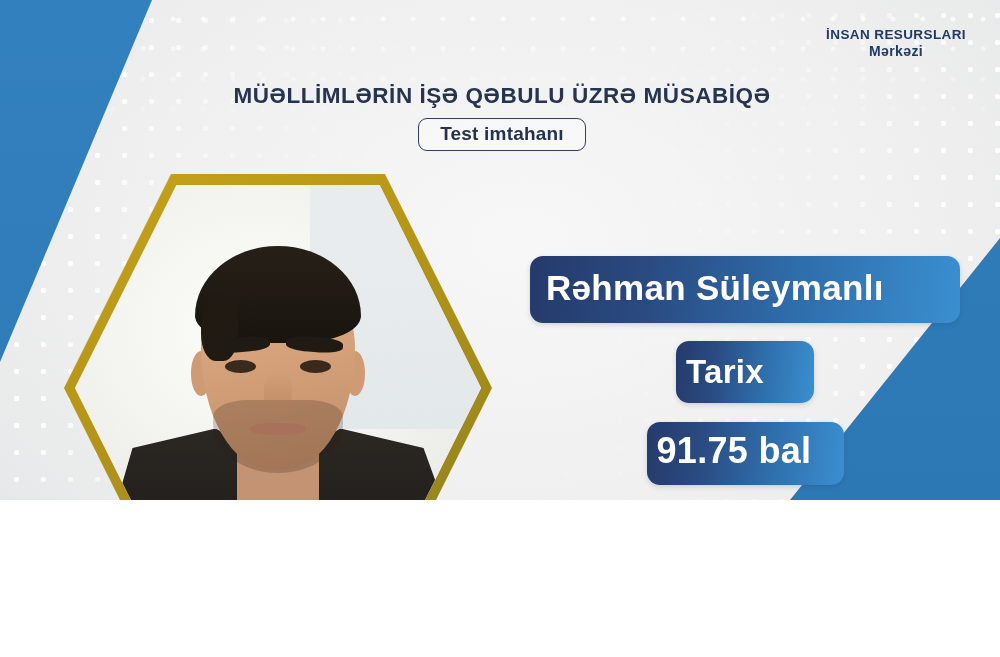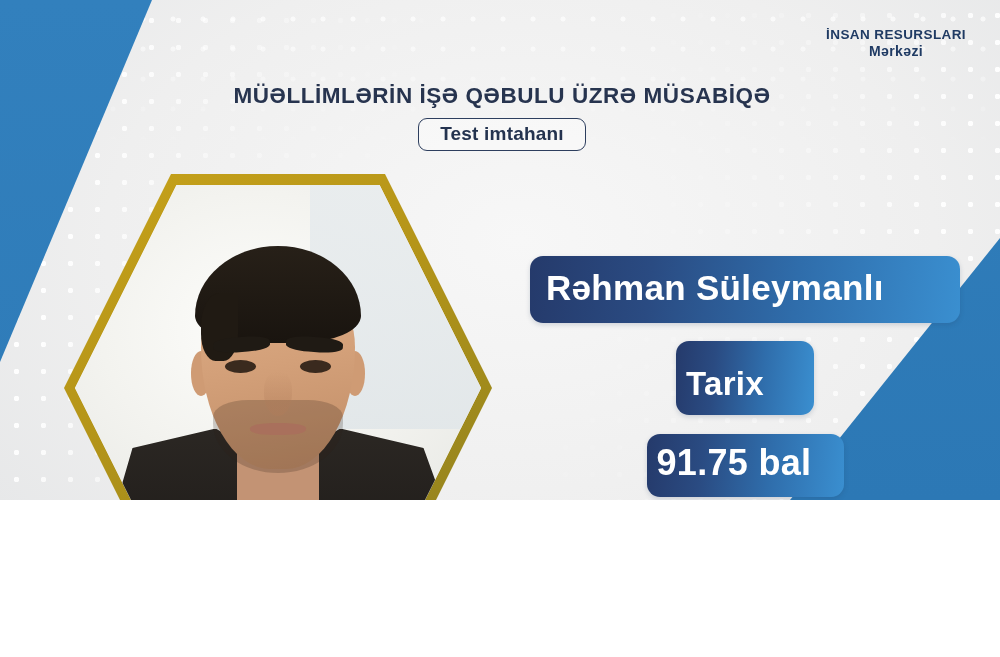--- a/index.html
+++ b/index.html
@@ -221,21 +221,21 @@
   }
   #badge-name {
     font-size:35px;
     padding:12px 16px 15px;
     letter-spacing:.3px;
   }
   #badge-subject {
     margin:18px auto 8px;
     width:138px;
     font-size:33px;
-    padding:24px 10px 12px;
+    padding:12px 10px 12px;
     letter-spacing:.3px;
   }
   #badge-score {
     margin:19px auto 0;
     width:197px;
     font-size:36px;
     padding:8px 10px 13px;
     letter-spacing:.3px;
   }
 </style>

